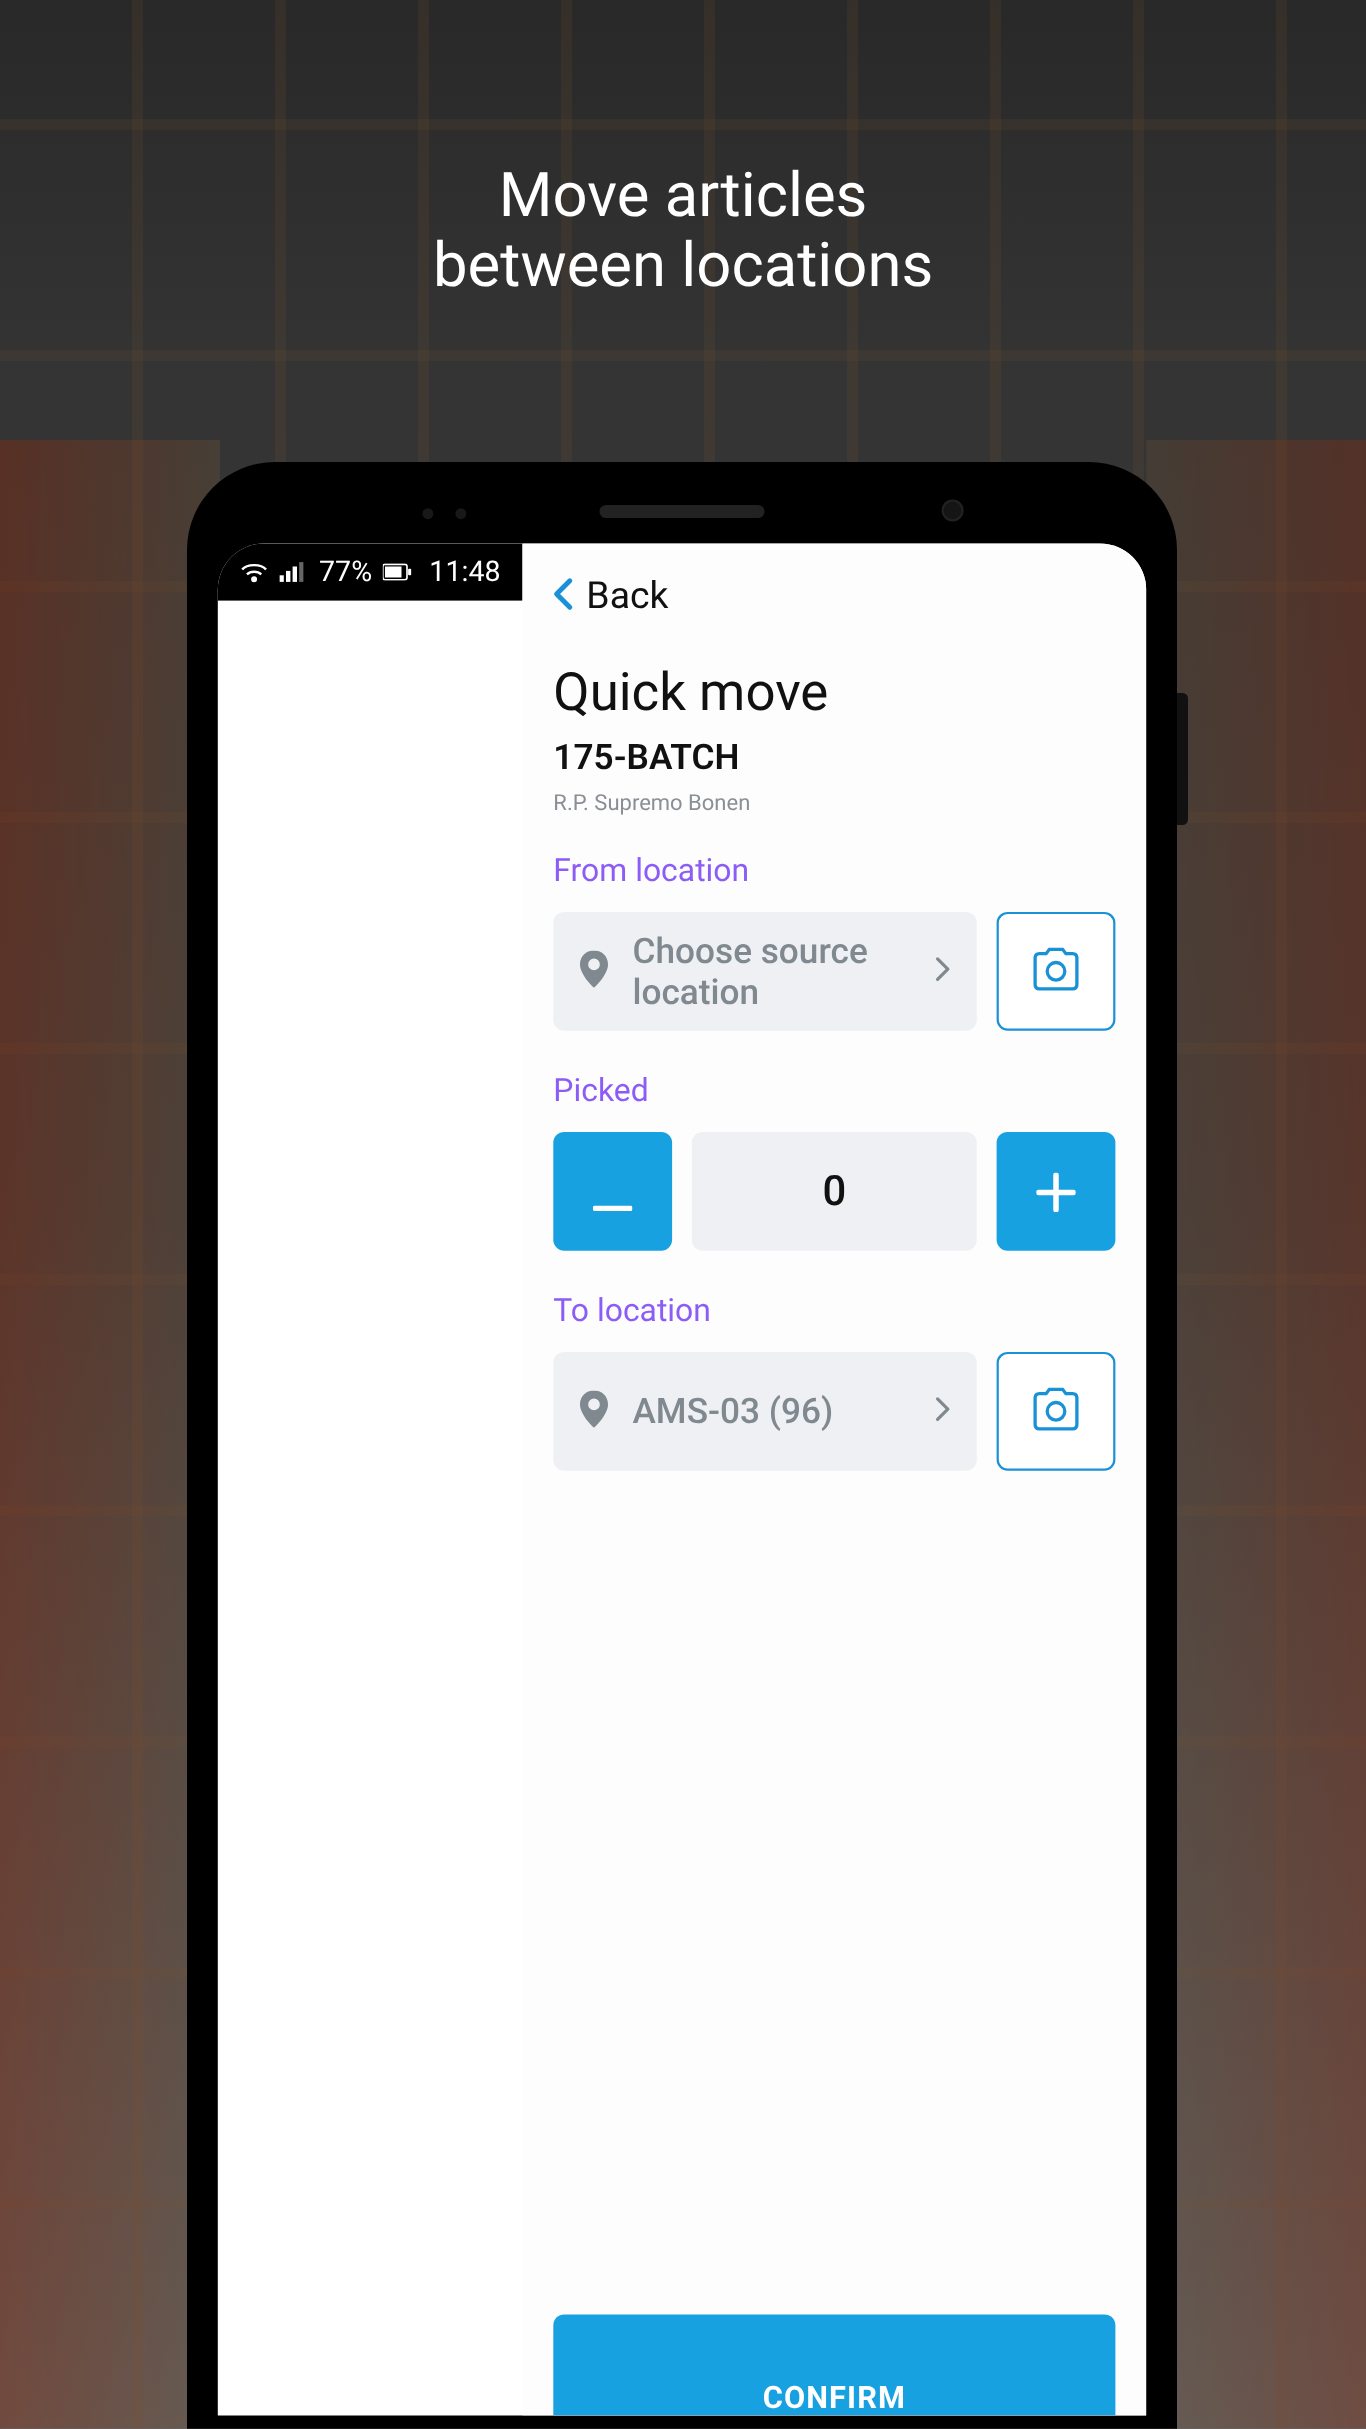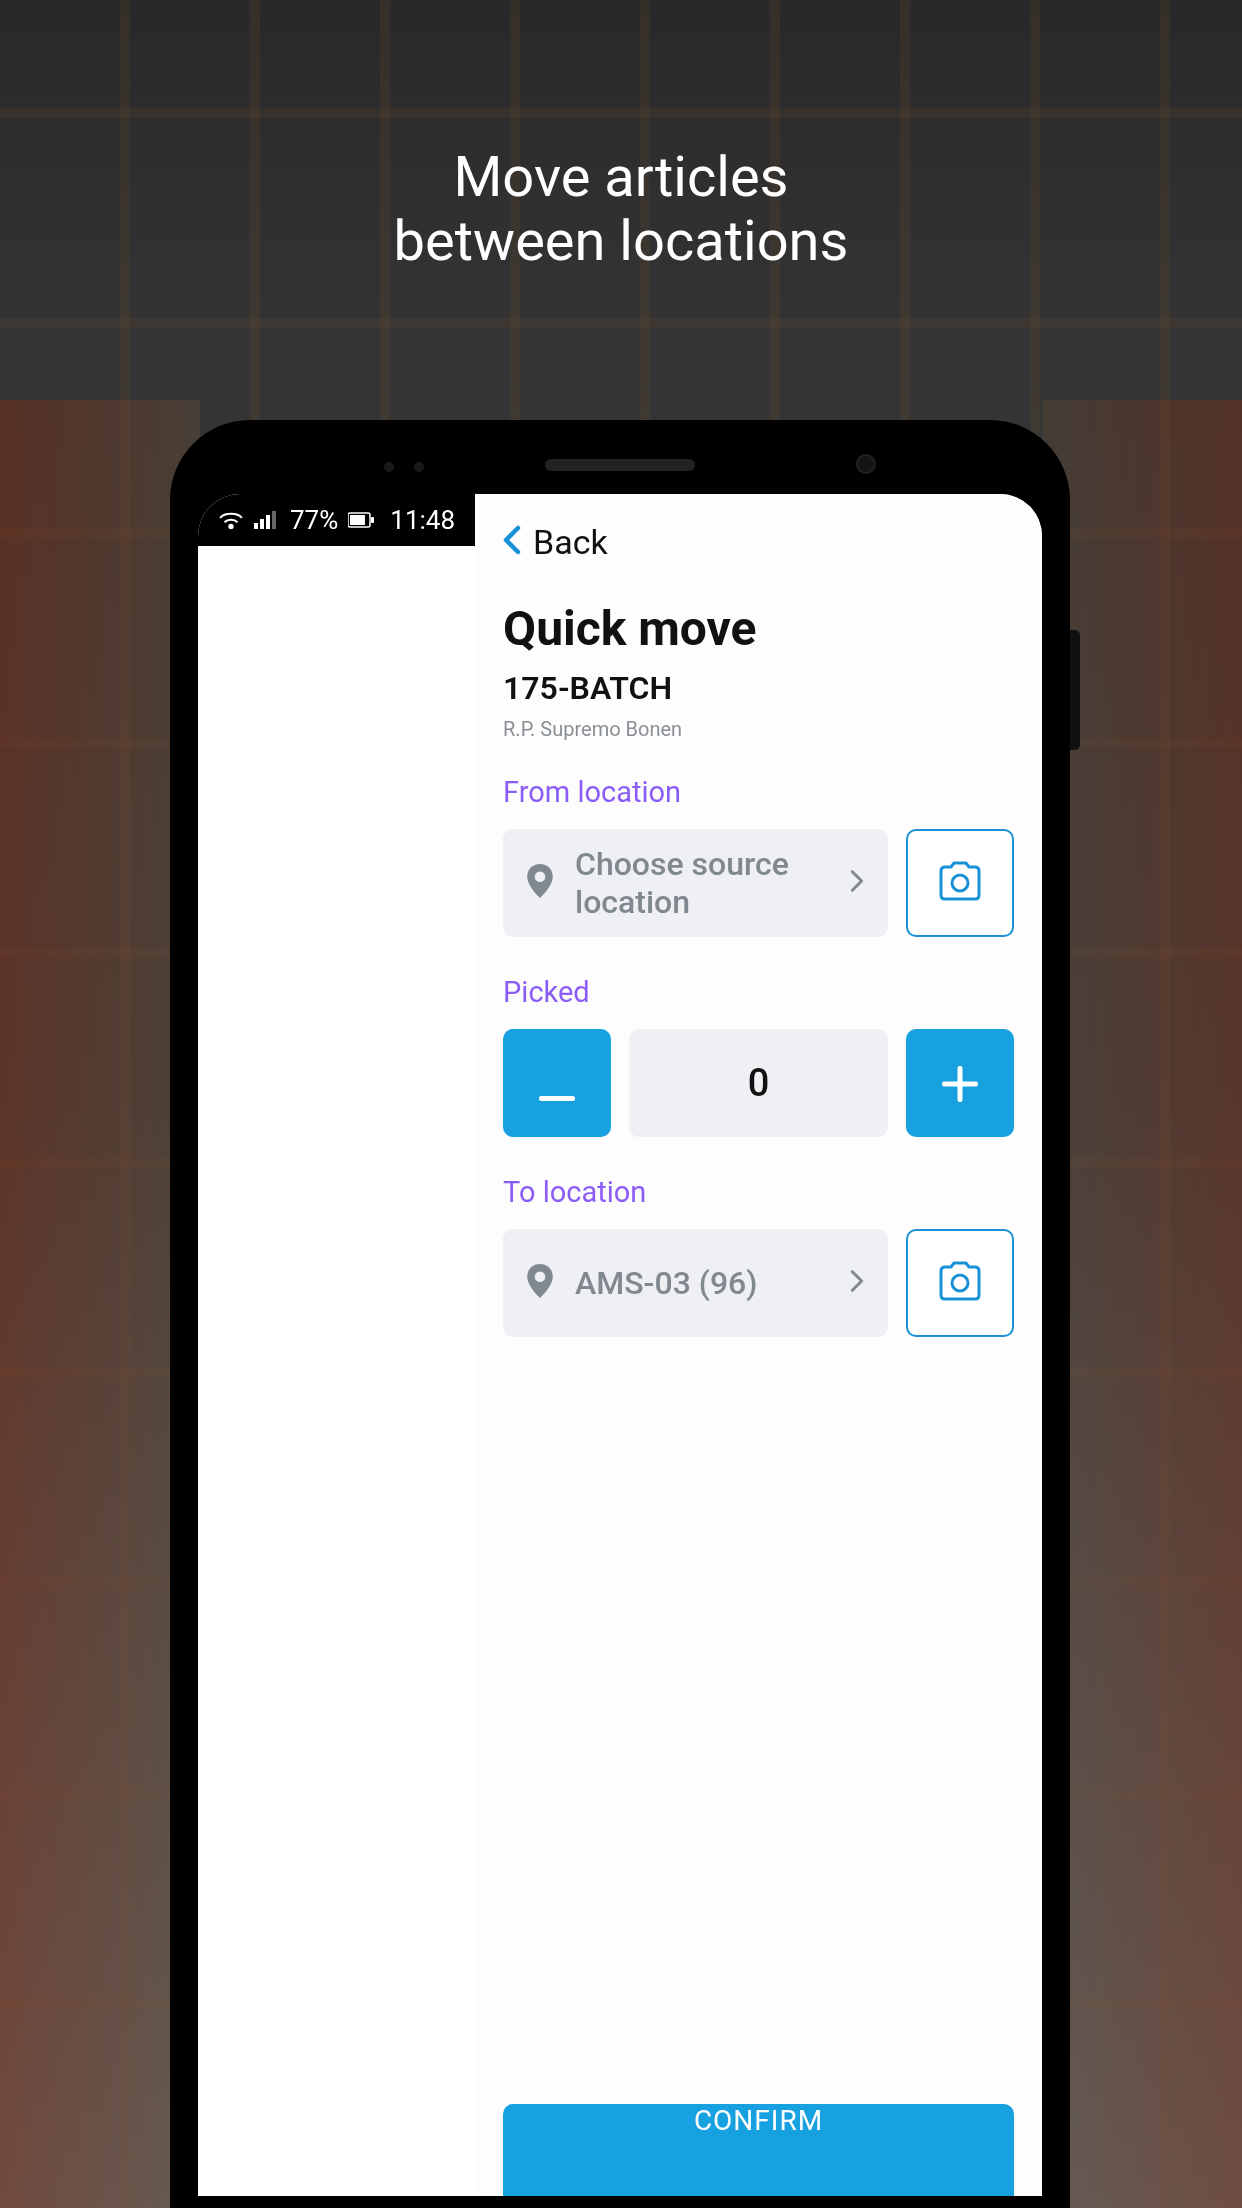--- a/index.html
+++ b/index.html
@@ -157,21 +157,21 @@
     align-items: center;
     gap: 12px;
     margin-bottom: 38px;
     cursor: pointer;
   }
   .back-link .chevron { color: #1a91d6; }
   .back-link .label { color: #111; font-size: 34px; }
   
   .page-title {
     font-size: 48px;
-    font-weight: 700;
+    font-weight: 400;
     color: #111;
     margin-bottom: 12px;
   }
   .batch-id {
     font-size: 32px;
     font-weight: 600;
     color: #111;
     margin-bottom: 10px;
   }
   .item-name {
@@ -252,25 +252,25 @@
   
   .confirm-btn {
     position: absolute;
     left: 28px;
     right: 28px;
     bottom: 0;
     height: 92px;
     background: #18a1e0;
     border-radius: 10px 10px 0 0;
     display: flex;
-    align-items: flex-start;
+    align-items: flex-end;
     justify-content: center;
     color: #fff;
     font-size: 28px;
-    font-weight: 400;
+    font-weight: 700;
     letter-spacing: 1px;
     cursor: pointer;
   }
 </style>
 </head>
 <body>
 
 <div class="warehouse-bg">
   <div class="shelf-left"></div>
   <div class="shelf-right"></div>

